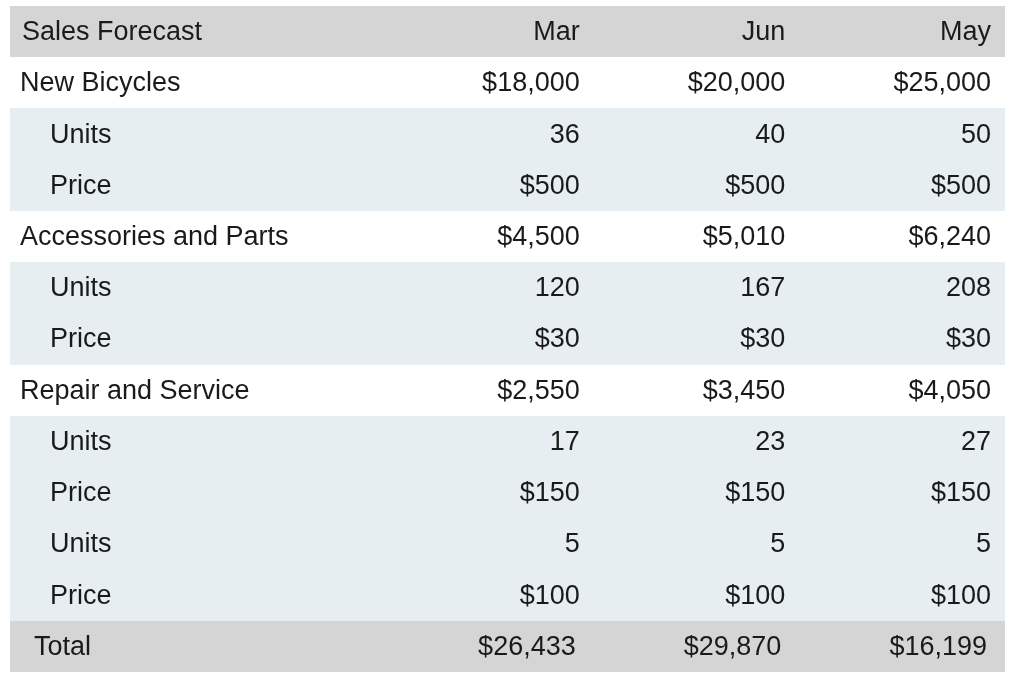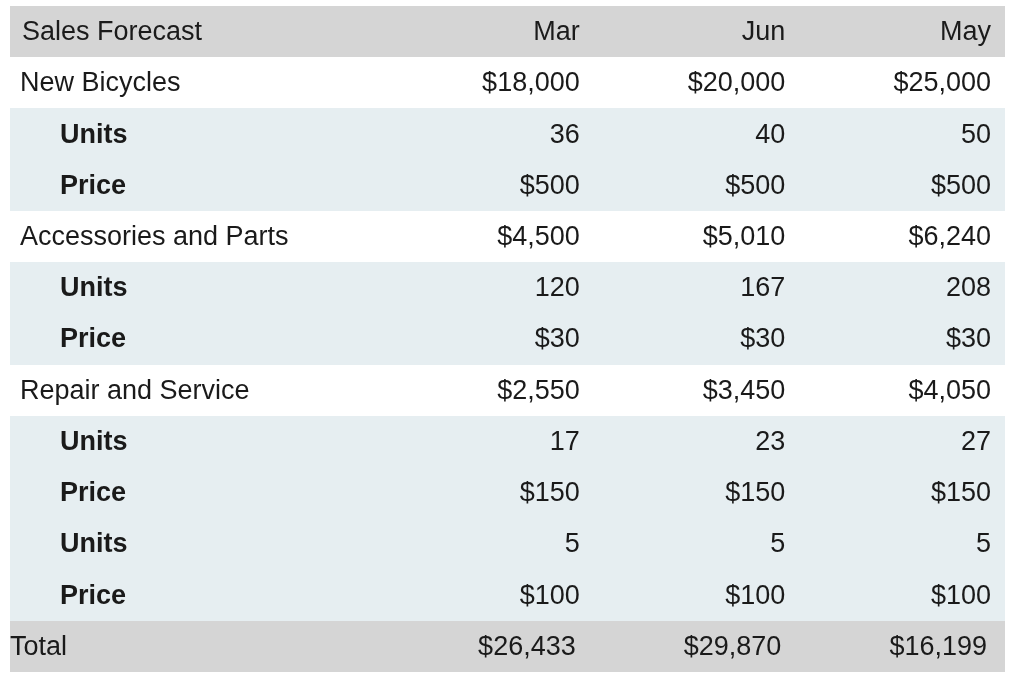--- a/index.html
+++ b/index.html
@@ -52,32 +52,31 @@
     text-align: right;
   }
   .row-white td { background: #ffffff; }
   .row-tint td  { background: #e6eef1; }
 
   td.label {
     text-align: left;
     padding-left: 12px;
   }
   td.label.indent {
-    padding-left: 50px;
-    font-weight: bold;
+    padding-left: 40px;
   }
   td.num {
     text-align: right;
     padding-right: 18px;
   }
   .row-total td {
     background: #d5d5d5;
     font-weight: bold;
   }
-  .row-total td.label { padding-left: 0; margin-top: 8px; }
+  .row-total td.label { padding-left: 24px; margin-top: 8px; }
   .row-total td.num { padding-right: 18px; }
 
   .clipped {
     display: block;
     overflow: hidden;
     text-overflow: clip;
     white-space: nowrap;
   }
 </style>
 </head>

